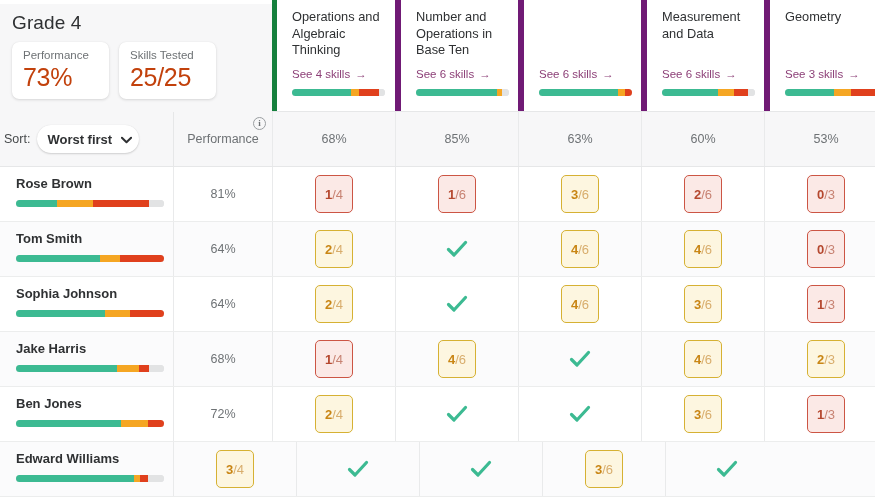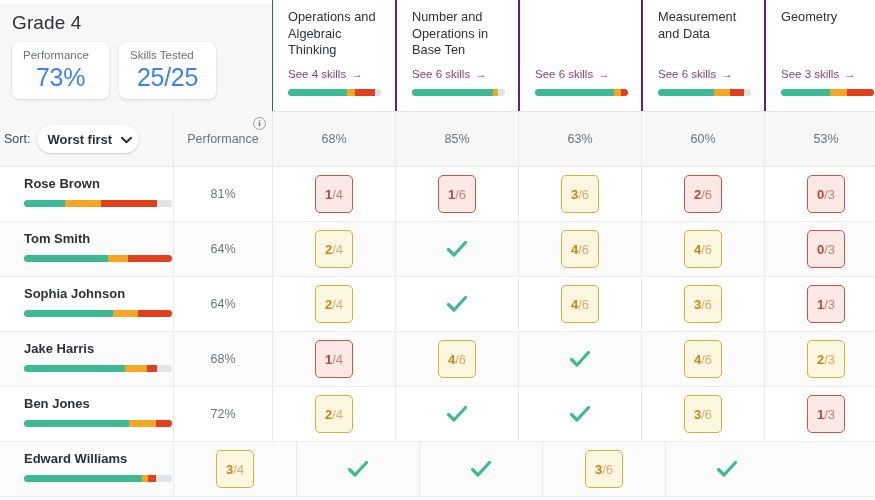--- a/index.html
+++ b/index.html
@@ -33,22 +33,22 @@
     border-radius: 7px;
     box-shadow: 0 1px 3px rgba(0,0,0,.13), 0 0 1px rgba(0,0,0,.08);
     padding: 6px 11px 7px 11px;
     min-width: 97px;
   }
   .stat-label {
     font-size: 11.5px; color: #6e7275; font-weight: 400;
     line-height: 14px; white-space: nowrap;
   }
   .stat-value {
-    font-size: 25px; color: #3b82f6; font-weight: 400;
-    line-height: 30px; letter-spacing: -.3px; white-space: nowrap; text-align: center;
+    font-size: 25px; color: #c2410c; font-weight: 400;
+    line-height: 30px; letter-spacing: -.3px; white-space: nowrap;
   }
 
   
   .sort-bar {
     position: absolute; left: 0; top: 112px;
     width: 173px; height: 55px;
     background: #f7f7f8;
     border-bottom: 1px solid #e6e7e8;
     display: flex; align-items: center;
     padding-left: 4px;
@@ -95,25 +95,25 @@
   
   .subjects-head {
     position: absolute; left: 272px; top: 0;
     width: 603px; height: 112px;
     display: flex;
     background: #ffffff;
     border-bottom: 1px solid #e6e7e8;
   }
   .subj-col {
     width: 123px; flex: 0 0 123px;
-    border-left: 2px solid #701a75;
+    border-left: 6px solid #701a75;
     padding: 9px 12px 0 15px;
     position: relative;
   }
-  .subj-col:first-child { border-left: 1px solid #15803d; }
+  .subj-col:first-child { border-left: 5px solid #15803d; }
   .subj-title {
     font-size: 12.8px; line-height: 16.5px;
     color: #2f3133; font-weight: 400;
   }
   .subj-link {
     position: absolute; left: 15px; top: 68px;
     font-size: 11.5px; color: #8c3f77;
     font-weight: 400; white-space: nowrap; cursor: pointer;
   }
   .subj-link .arrow { font-weight: bold; margin-left: 2px; }
@@ -150,21 +150,21 @@
   .rows { position: absolute; left: 0; top: 167px; width: 875px; }
   .row {
     display: flex; height: 55px;
     border-bottom: 1px solid #eceded;
     background: #ffffff;
   }
   .row.alt { background: #fbfbfc; }
 
   .cell-name {
     width: 173px; flex: 0 0 173px;
-    padding: 9px 0 0 24px;
+    padding: 9px 0 0 16px;
     position: relative;
   }
   .stu-name {
     font-size: 13px; font-weight: bold; color: #2f3133;
     line-height: 16px; white-space: nowrap;
   }
   .stu-bar { width: 148px; margin-top: 8px; }
 
   .cell-perf {
     width: 99px; flex: 0 0 99px;

